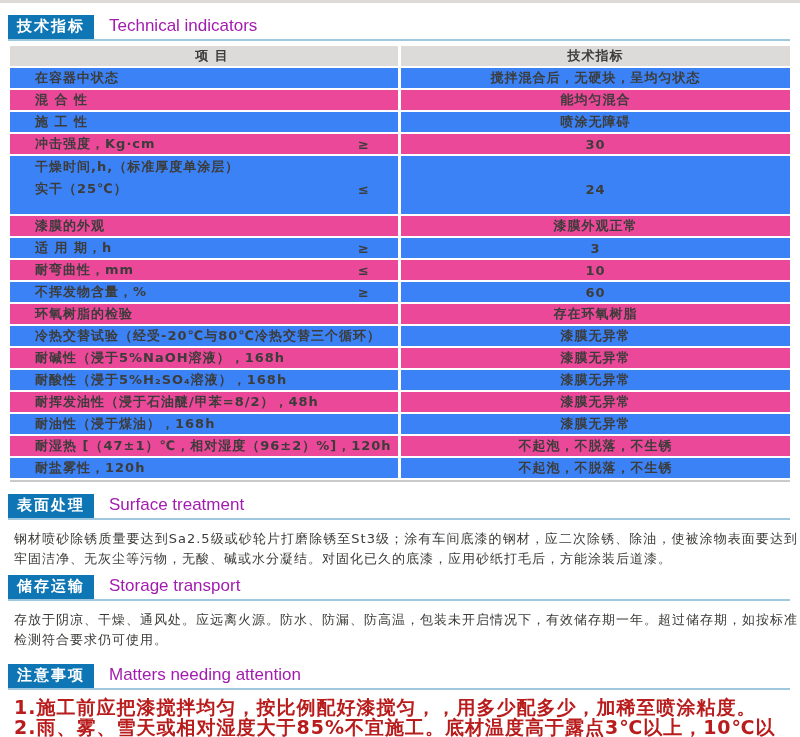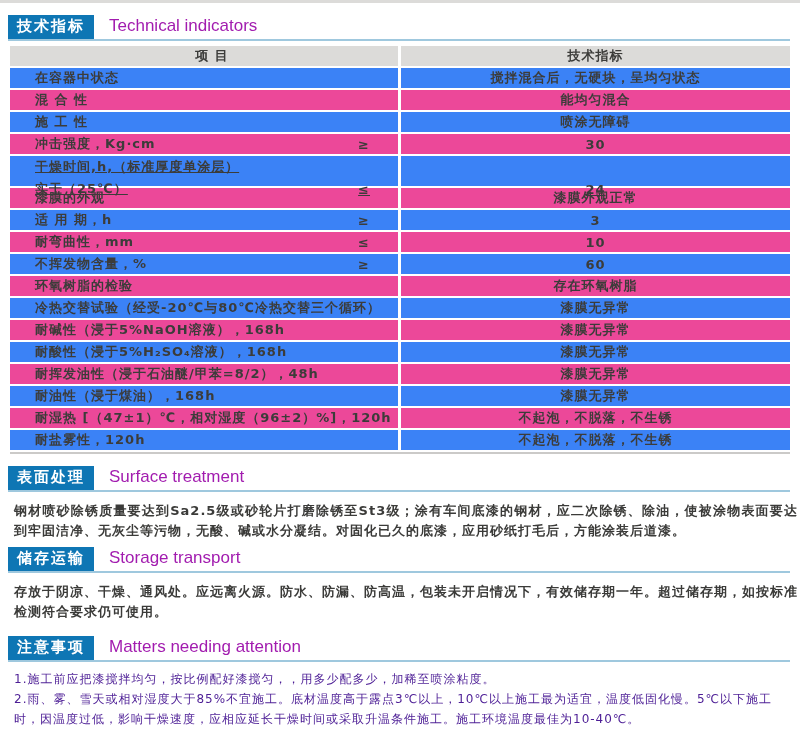--- a/index.html
+++ b/index.html
@@ -40,34 +40,34 @@
   .cell-l{
     width:388px;box-sizing:border-box;display:flex;align-items:center;
     padding-left:25px;letter-spacing:1px;
   }
   .cell-r{
     flex:1;border-left:3px solid #ffffff;display:flex;
     align-items:center;justify-content:center;letter-spacing:1px;
   }
   .thead-row .cell-l{justify-content:center;padding-left:16px;}
   .sym{margin-left:auto;margin-right:28px;font-weight:bold;}
-  .trow.double{height:32px;text-decoration:underline;}
+  .trow.double{height:60px;}
   .trow.double .cell-l,.trow.double .cell-r{display:block;}
   .trow.double .line{height:22px;display:flex;align-items:center;}
   .trow.double .cell-r .line{justify-content:center;}
 
   
   .para{
     margin:9px 2px 0 14px;
-    font-size:13px;font-weight:bold;color:#3b3b39;
+    font-size:13px;font-weight:normal;color:#3b3b39;
     line-height:20px;letter-spacing:1px;text-align:justify;
   }
   .notes{margin:7px 12px 0 14px;}
   .notes .note-item{
-    font-size:12px;font-weight:normal;color:#4c1d95;
+    font-size:19px;font-weight:bold;color:#b91c1c;
     line-height:20px;letter-spacing:1px;
   }
 </style>
 </head>
 <body>
 
 <div class="top-bar"></div>
 
 <div class="section-header">
   <span class="badge">技术指标</span>

